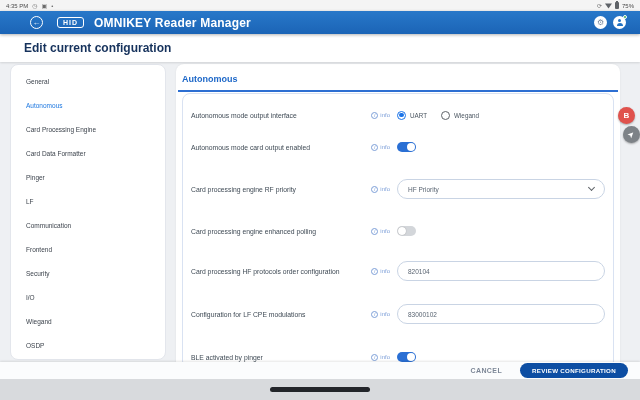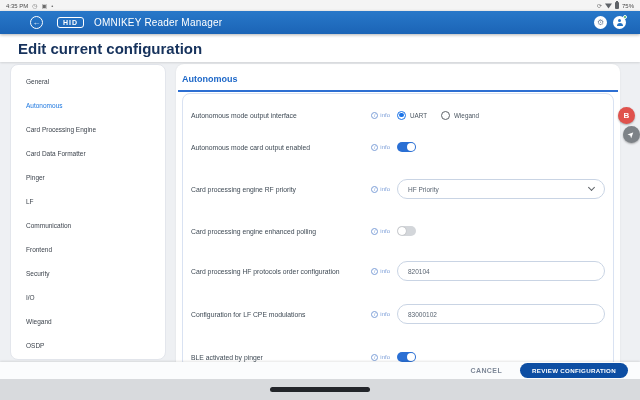--- a/index.html
+++ b/index.html
@@ -17,35 +17,35 @@
   .battery:before { content:""; position:absolute; top:-1px; left:1px; width:2px; height:1px; background:#5f6368; }
 
   
   .appbar { position:absolute; left:0; top:11px; width:640px; height:23px;
     background:linear-gradient(#2b7accc, #1f6bbd); background:linear-gradient(180deg,#2878c9,#1b64b6);
     display:flex; align-items:center; padding:0 10px; box-shadow:0 1px 3px rgba(0,0,0,.3); z-index:5; }
   .back-btn { width:13px; height:13px; border:1.2px solid #fff; border-radius:50%;
     display:flex; align-items:center; justify-content:center; color:#fff; font-size:8px; line-height:1; margin-left:20px; }
   .hid-logo { margin-left:14px; border:1.5px solid #fff; border-radius:3px; padding:1px 5px;
     color:#fff; font-weight:bold; font-size:7px; letter-spacing:1px; }
-  .appbar-title { margin-left:10px; color:#fff; font-weight:normal; font-size:10px; letter-spacing:.2px; }
+  .appbar-title { margin-left:10px; color:#fff; font-weight:bold; font-size:12px; letter-spacing:.2px; }
   .appbar .actions { margin-left:auto; display:flex; gap:6px; margin-right:4px; }
   .circle-btn { width:13px; height:13px; background:#fff; border-radius:50%;
     display:flex; align-items:center; justify-content:center; position:relative; }
   .gear { font-size:8px; color:#7a8aa0; line-height:1; }
   .person { width:7px; height:7px; position:relative; }
   .person:before { content:""; position:absolute; top:0; left:2px; width:3px; height:3px; border-radius:50%; background:#2272c3; }
   .person:after { content:""; position:absolute; bottom:0; left:0.5px; width:6px; height:3px; border-radius:3px 3px 0 0; background:#2272c3; }
   .green-dot { position:absolute; top:-1px; right:-1px; width:4px; height:4px; border-radius:50%;
     background:#34a853; border:1px solid #fff; }
 
   
   .pagehead { position:absolute; left:0; top:34px; width:640px; height:28px; background:#fff;
     box-shadow:0 1px 2px rgba(0,0,0,.12); z-index:3; display:flex; align-items:center; }
-  .pagehead h1 { font-size:15px; font-weight:bold; color:#16325c; margin-left:18px; }
+  .pagehead h1 { font-size:12px; font-weight:bold; color:#16325c; margin-left:24px; }
 
   
   .sidebar { position:absolute; left:10px; top:64px; width:156px; height:296px; background:#fff;
     border:1px solid #e3e6ec; border-radius:8px; overflow:hidden; padding-top:4px; z-index:1; }
   .side-item { height:24px; display:flex; align-items:center; padding-left:15px;
     font-size:6.5px; color:#3c434c; cursor:pointer; }
   .side-item.active { color:#1e78e0; }
 
   
   .main-card { position:absolute; left:176px; top:64px; width:444px; height:310px; background:#fff;

